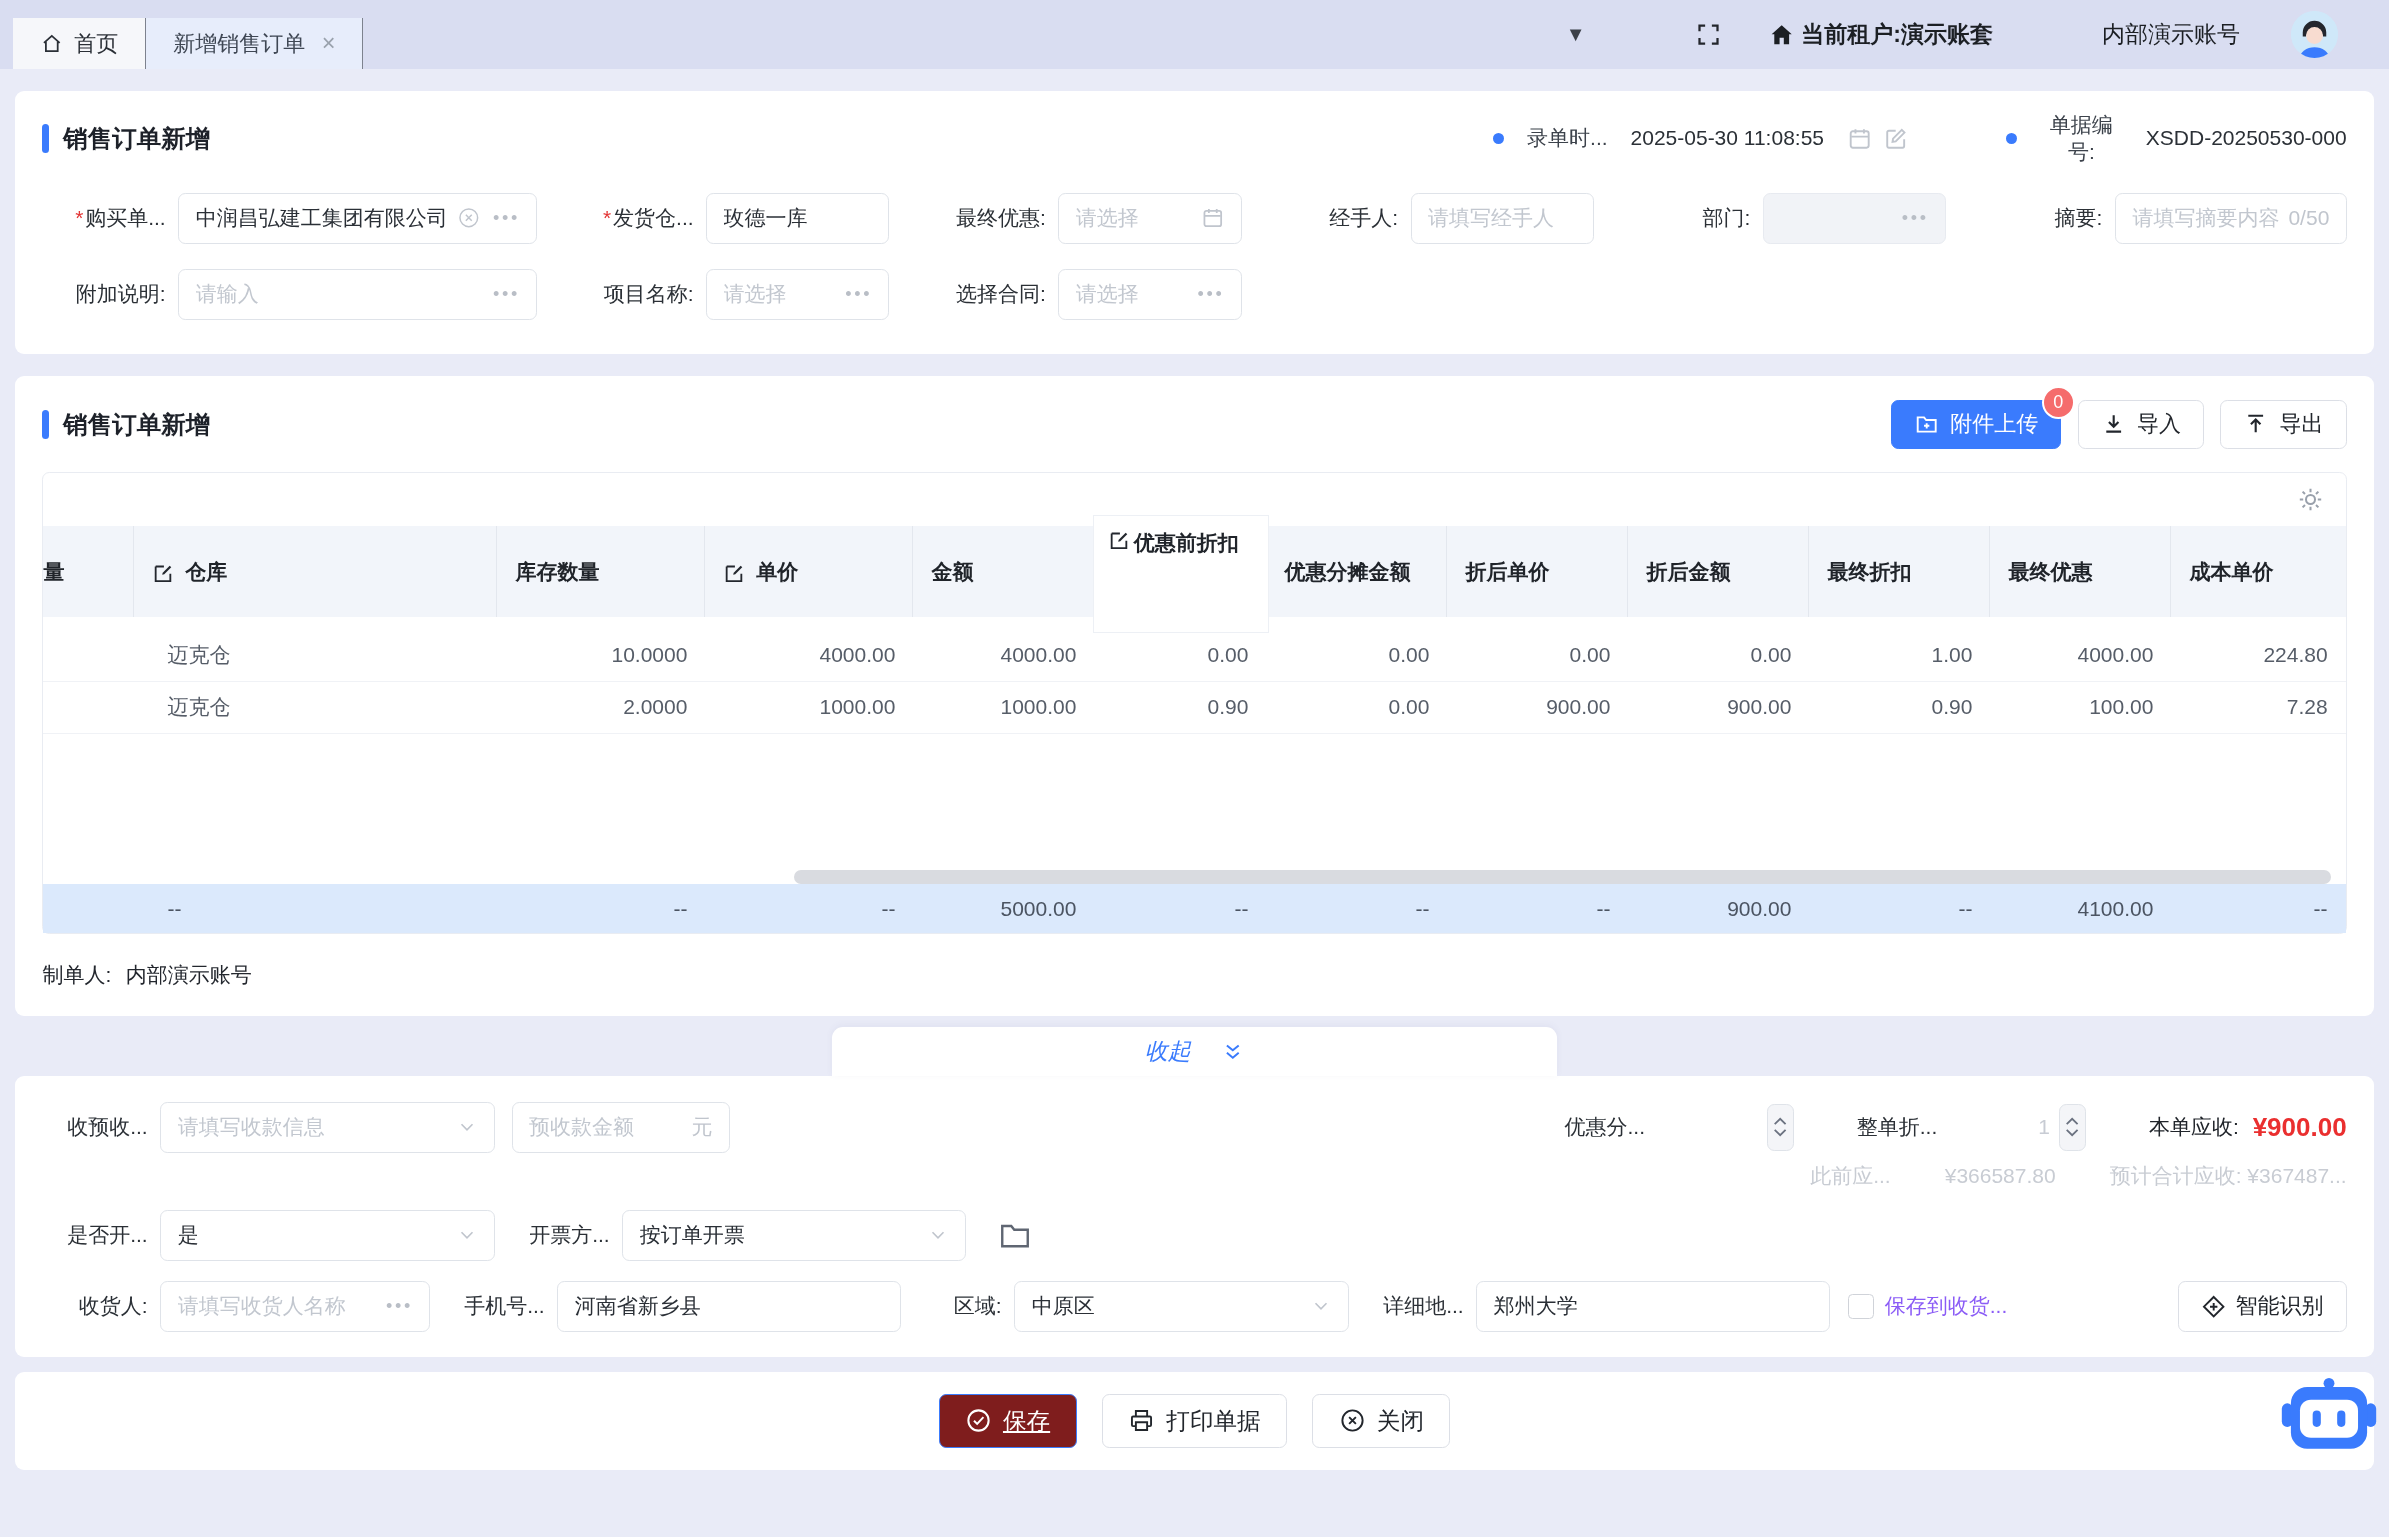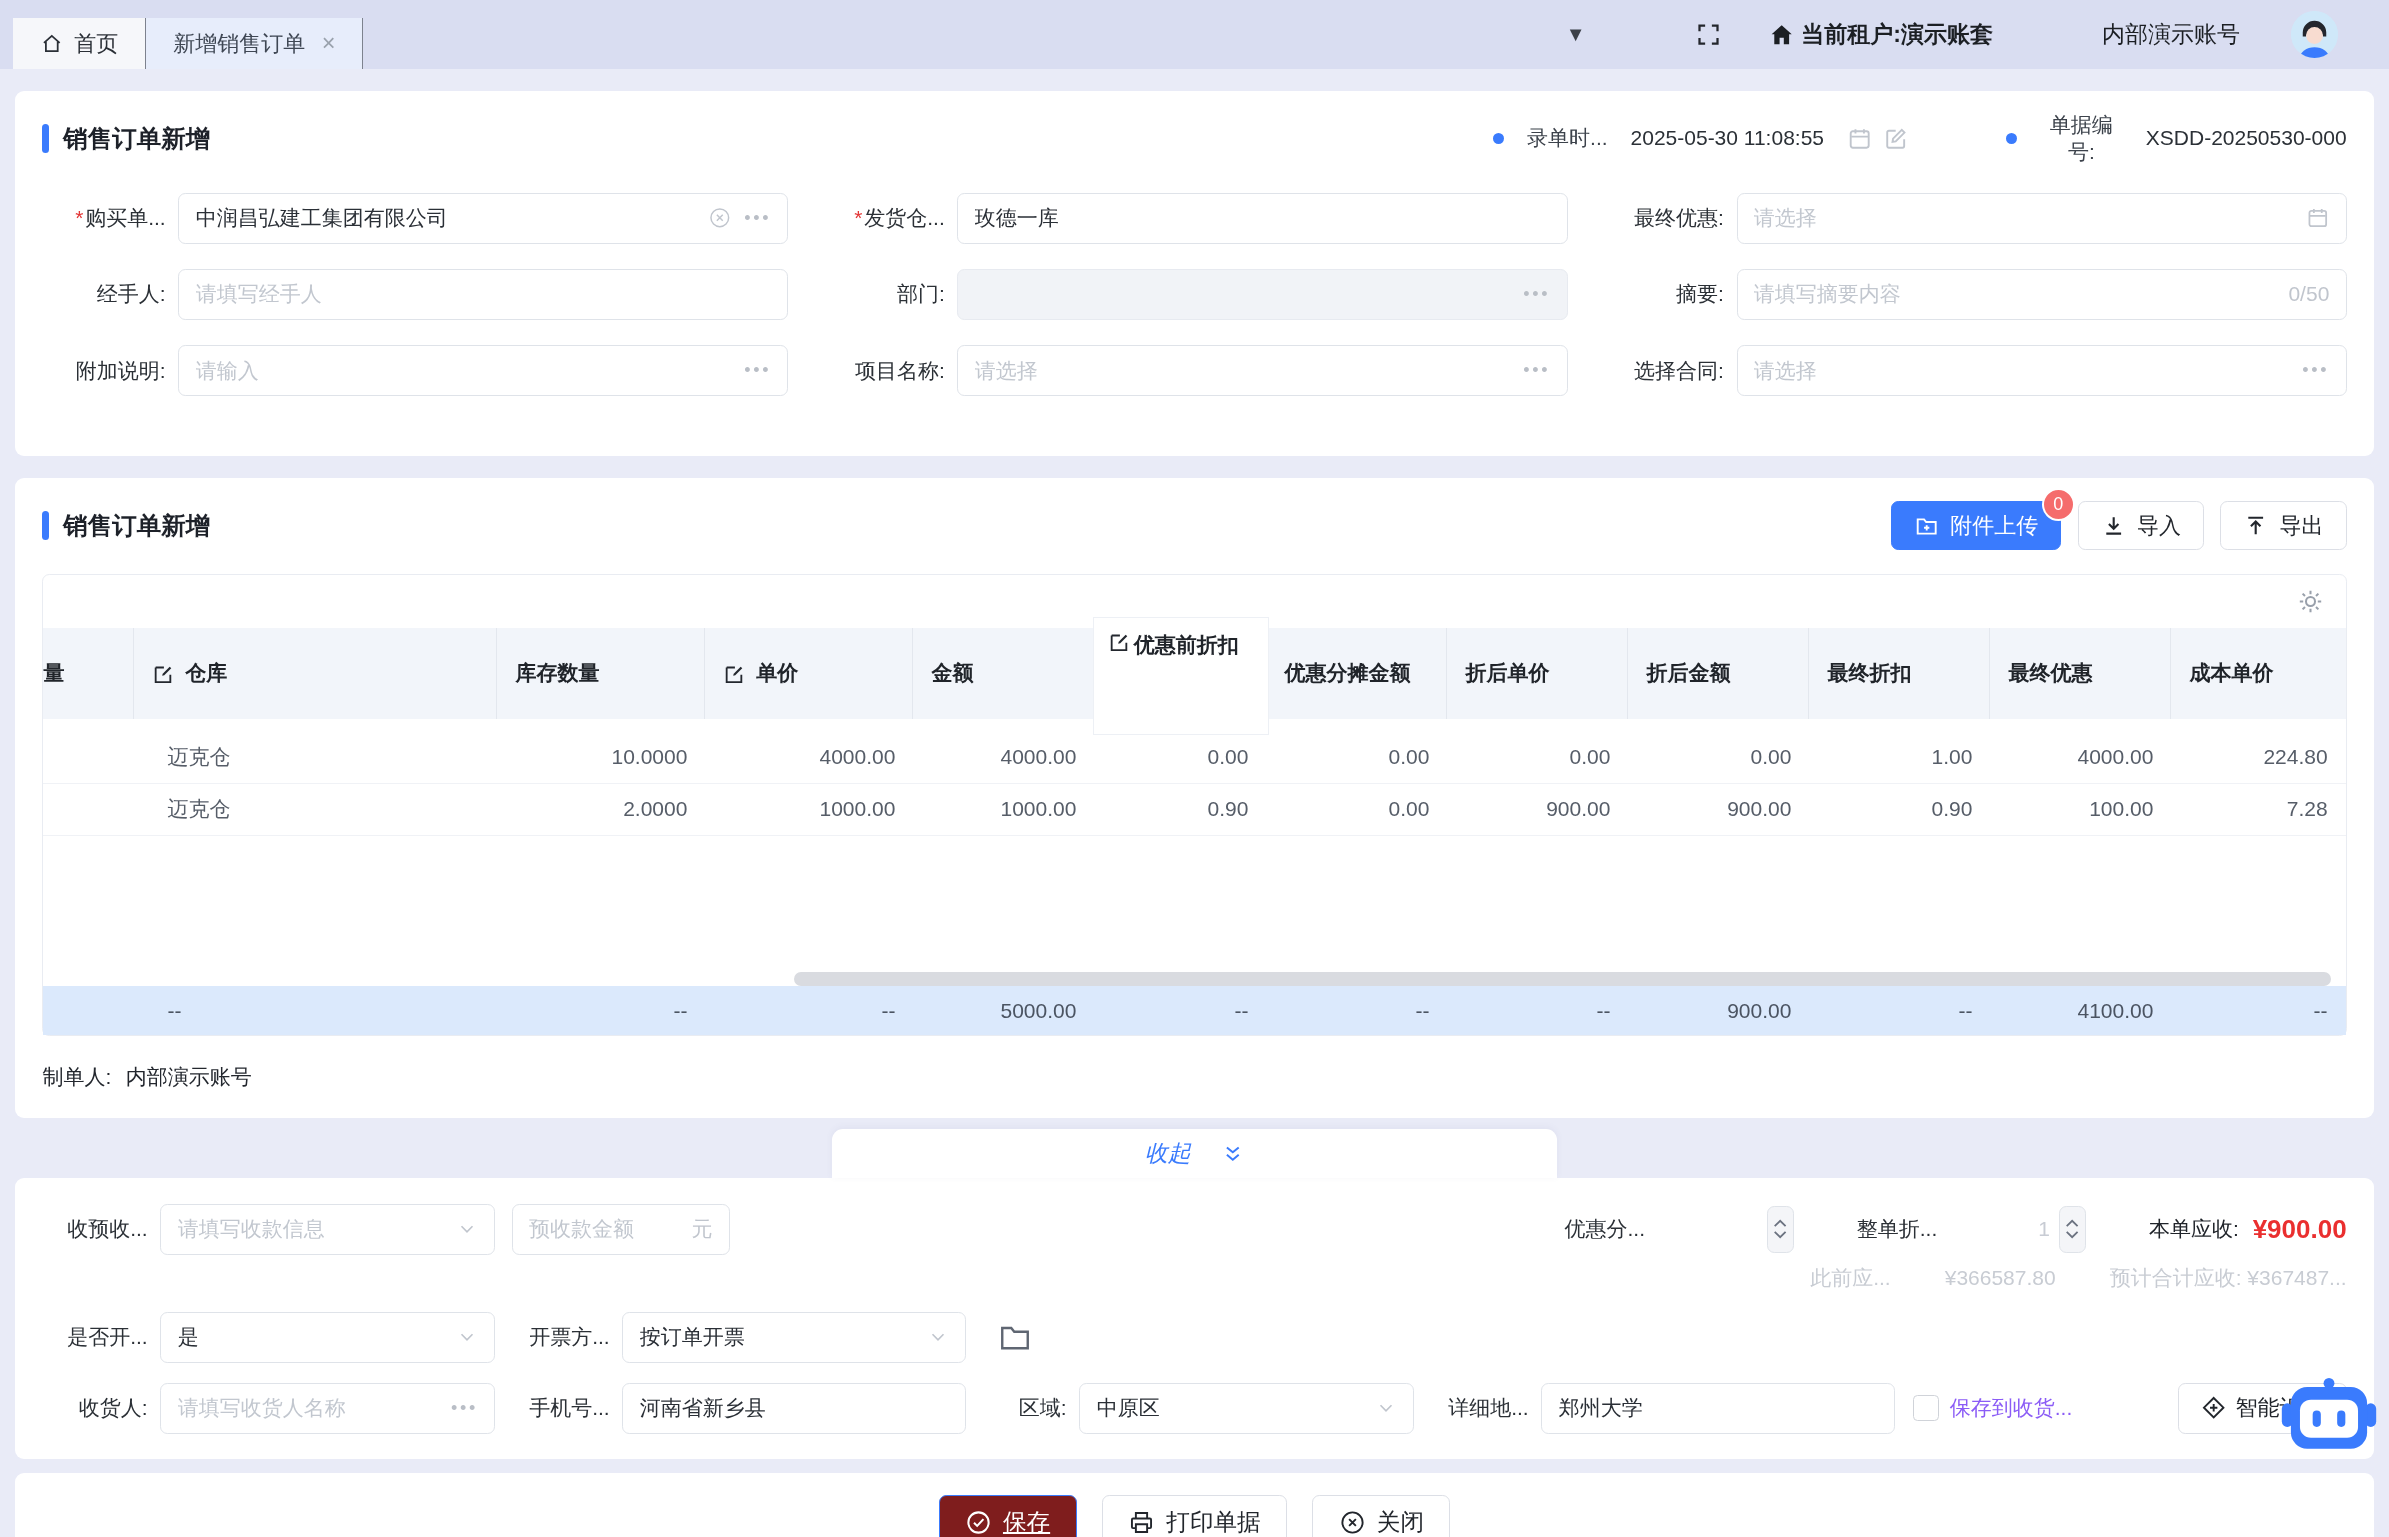--- a/index.html
+++ b/index.html
@@ -29,21 +29,21 @@
   .sec-title { display:flex; align-items:center; font-size:24.5px; font-weight:bold; color:#1d2129; }
   .bar { width:6.3px; height:29px; background:#3a7bfd; border-radius:3.6px; margin-right:14.5px; }
   .meta { margin-left:auto; display:flex; align-items:center; gap:23px; font-size:21px; color:#2b3036; }
   .dot { width:11px; height:11px; border-radius:50%; background:#3a7bfd; }
   .meta-label { color:#3c424b; }
   .meta-icons { display:flex; gap:11px; color:#c0c5cd; }
   .doc-label { width:83px; text-align:center; line-height:1.3; color:#3c424b; }
   .doc-no { white-space:nowrap; }
   .gap56 { width:51px; }
 
-  .form-grid { display:grid; grid-template-columns:repeat(3,1fr); column-gap:33px; row-gap:25.4px; margin-top:27px; }
+  .form-grid { display:grid; grid-template-columns:repeat(6,1fr); column-gap:33px; row-gap:25.4px; margin-top:27px; }
   .fg { display:flex; align-items:center; }
   .fg .flabel { width:136px; flex:none; text-align:right; padding-right:12.7px; font-size:21px; color:#2b3036; white-space:nowrap; }
   .star { color:#e33434; margin-right:1.8px; }
   .input { flex:1; height:51px; border:1.4px solid #dfe3e9; border-radius:7.3px; display:flex; align-items:center; padding:0 16.3px; font-size:21px; color:#2a2f36; background:#fff; gap:9px; min-width:0; }
   .input .ph { color:#c2c7cf; overflow:hidden; white-space:nowrap; }
   .input .val { overflow:hidden; white-space:nowrap; }
   .input .suffix { margin-left:auto; color:#c0c5cd; display:flex; align-items:center; gap:12.7px; flex:none; }
   .input.disabled { background:#f1f3f7; border-color:#e7eaf0; }
   .dots { letter-spacing:2.7px; font-size:18px; color:#b9bec6; }
 
@@ -515,21 +515,21 @@
       </div>
       <span class="icon folder-ic">
         <svg width="36" height="36" viewBox="0 0 24 24">
             <path d="M3.5 6h6l2 2.5h9V19.5h-17z" fill="none" stroke="currentColor" stroke-width="1.6"></path>
           </svg>
       </span>
     </div>
 
     <div class="s-row mt22">
       <span class="s-label w130">收货人:</span>
-      <div class="input" style="width:335px;flex:none;">
+      <div class="input" style="width:270px;flex:none;">
         <span class="ph">请填写收货人名称</span>
         <span class="suffix">
             <span class="dots">•••</span>
           </span>
       </div>
       <span class="s-label w110 ml30">手机号...</span>
       <div class="input" style="width:344px;flex:none;">
         <span class="val">河南省新乡县</span>
       </div>
       <span class="s-label w95 ml30">区域:</span>

